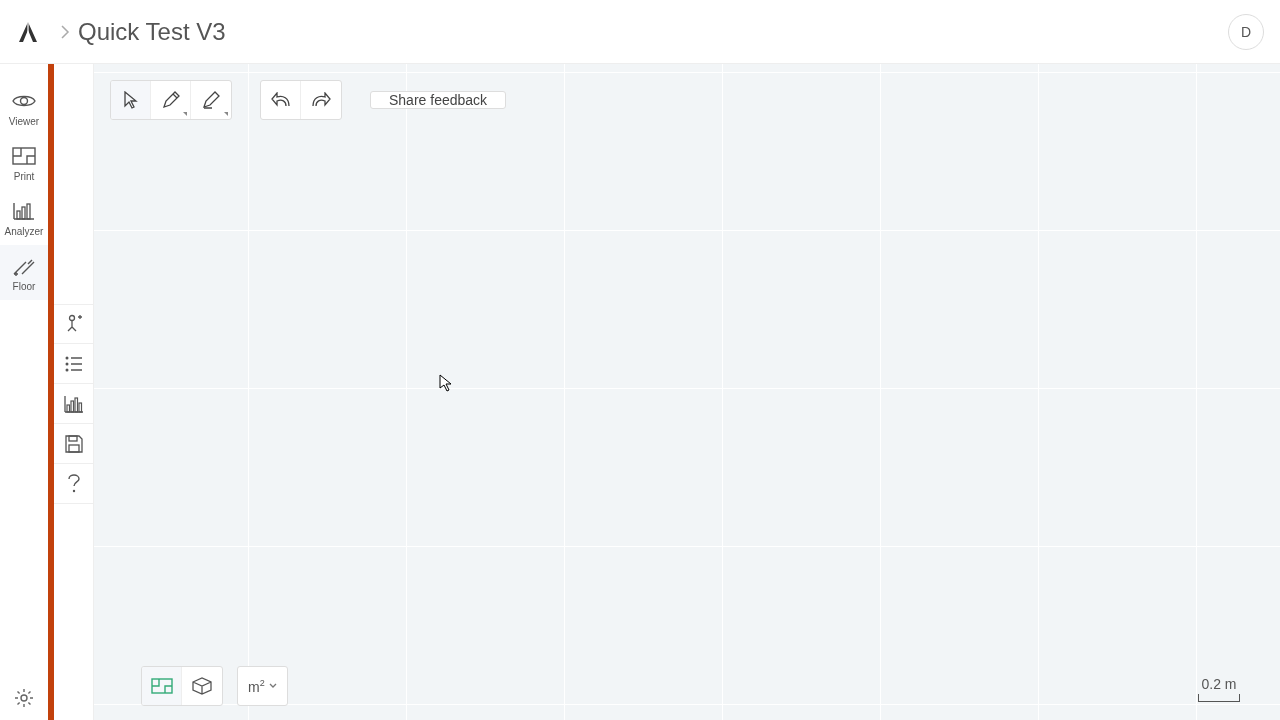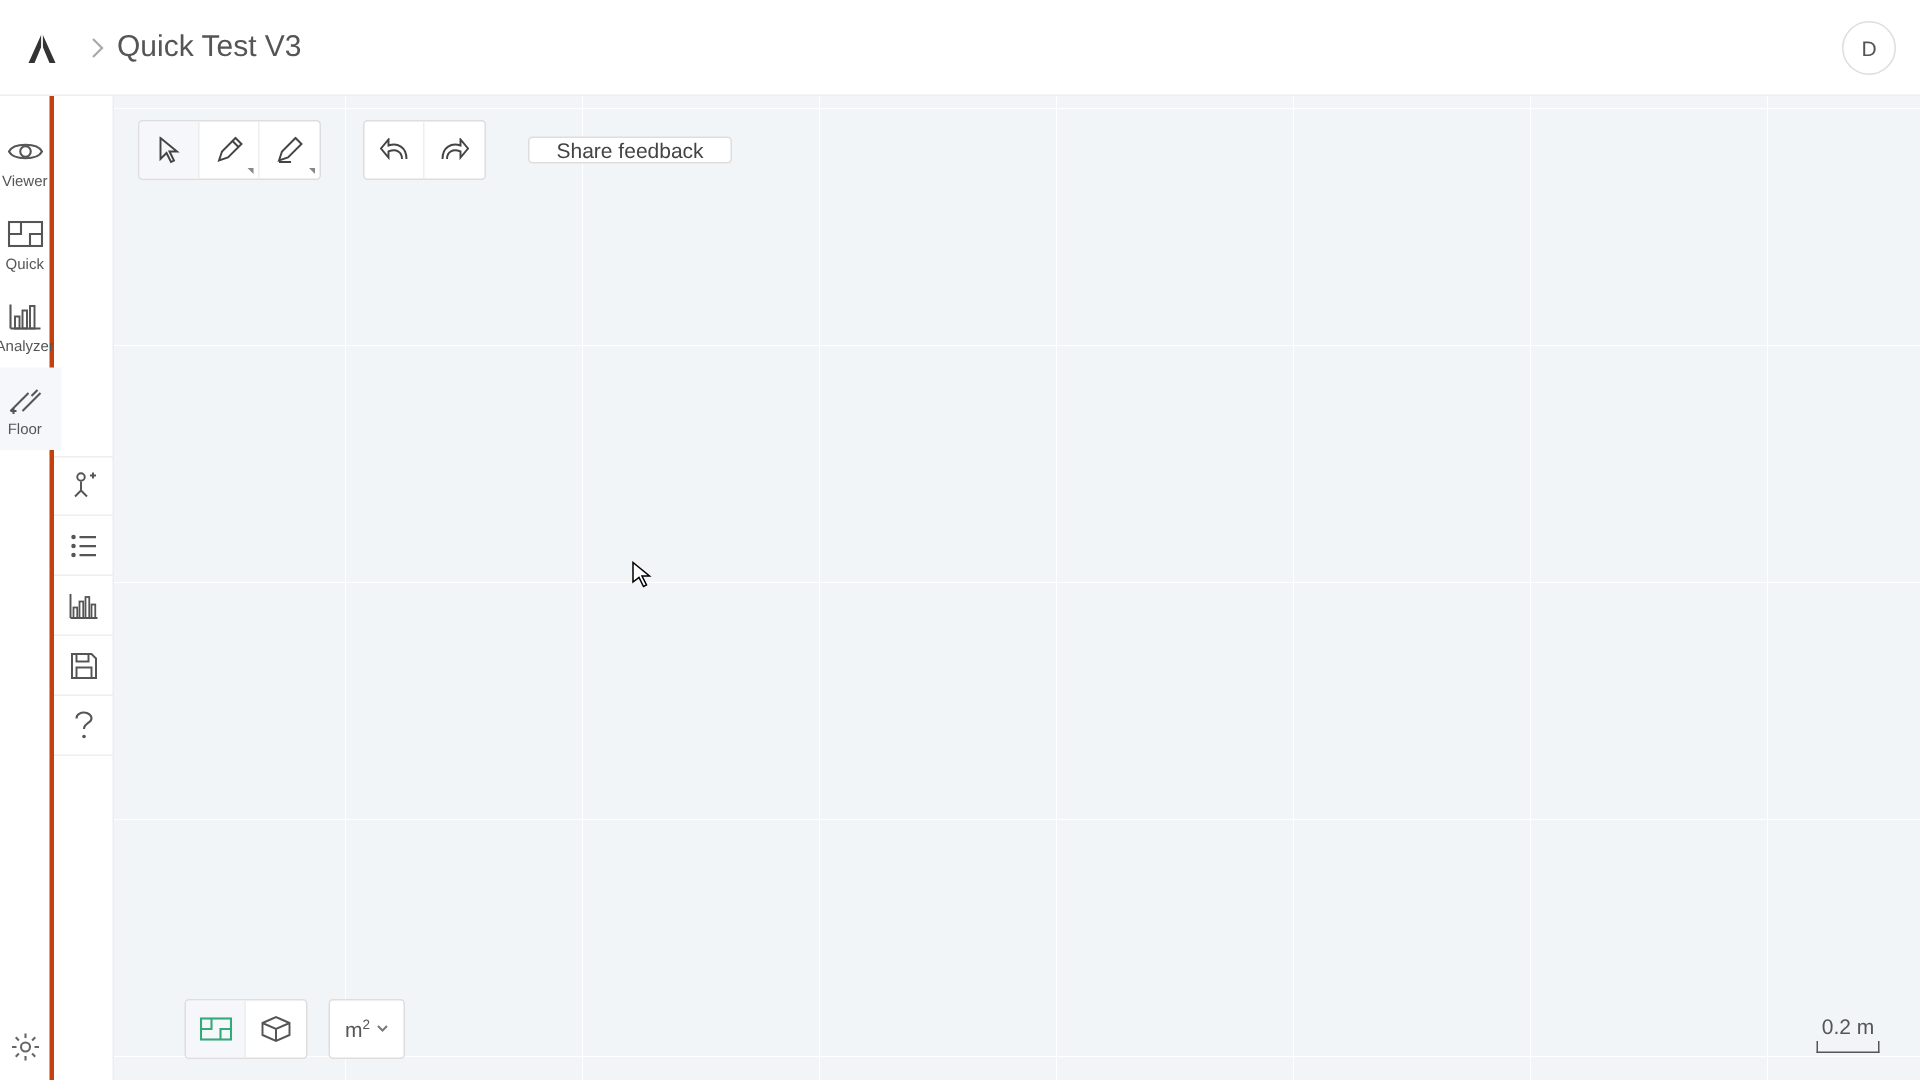--- a/index.html
+++ b/index.html
@@ -13,41 +13,41 @@
     align-items: center;
     padding: 0 16px;
     position: relative;
   }
   .logo {
     width: 24px; height: 24px;
     display: flex; align-items: center; justify-content: center;
     margin-right: 12px;
   }
   .breadcrumb-sep { color: #aaa; margin: 0 8px; font-size: 16px; }
-  .breadcrumb-title { font-size: 20px; color: #555; }
+  .breadcrumb-title { font-size: 24px; color: #555; }
   .avatar {
     margin-left: auto;
     width: 36px; height: 36px;
     border: 1px solid #ddd;
     border-radius: 50%;
     display: flex; align-items: center; justify-content: center;
     font-size: 14px; color: #555;
   }
 
   
   .body {
     display: flex;
     height: calc(720px - 64px);
     width: 100%;
   }
 
   
   .mode-rail {
-    width: 36px;
-    border-right: 3px solid #c2410c;
+    width: 54px;
+    border-right: 6px solid #c2410c;
     display: flex;
     flex-direction: column;
     align-items: center;
     padding-top: 16px;
     background: #fff;
     position: relative;
   }
   .mode-item {
     width: 48px;
     padding: 10px 0 8px 0;
@@ -140,21 +140,21 @@
     position: absolute;
     bottom: 14px; left: 16px;
     display: flex;
     gap: 14px;
     margin-left: 31px;
   }
 
   
   .scale {
     position: absolute;
-    bottom: 18px; right: 27px;
+    bottom: 18px; right: 40px;
     text-align: center;
     font-size: 14px; color: #555;
   }
   .scale-bar {
     width: 42px; height: 8px;
     border: 1.5px solid #555;
     border-top: none;
     margin: 2px auto 0;
   }
 
@@ -210,21 +210,21 @@
       </div>
       <span>Viewer</span>
     </div>
     <div class="mode-item">
       <div class="icon-box">
         <svg width="24" height="18" viewBox="0 0 24 18">
             <rect x="1" y="1" width="22" height="16" fill="none" stroke="#555" stroke-width="1.4"></rect>
             <path d="M1 9 L9 9 L9 1 M15 17 L15 9 L23 9" fill="none" stroke="#555" stroke-width="1.4"></path>
           </svg>
       </div>
-      <span>Quick</span>
+      <span>Print</span>
     </div>
     <div class="mode-item">
       <div class="icon-box">
         <svg width="22" height="18" viewBox="0 0 22 18">
             <path d="M1 17 L21 17 M1 1 L1 17" stroke="#555" stroke-width="1.4"></path>
             <rect x="4" y="9" width="3" height="8" fill="none" stroke="#555" stroke-width="1.3"></rect>
             <rect x="9" y="5" width="3" height="12" fill="none" stroke="#555" stroke-width="1.3"></rect>
             <rect x="14" y="2" width="3" height="15" fill="none" stroke="#555" stroke-width="1.3"></rect>
           </svg>
       </div>

